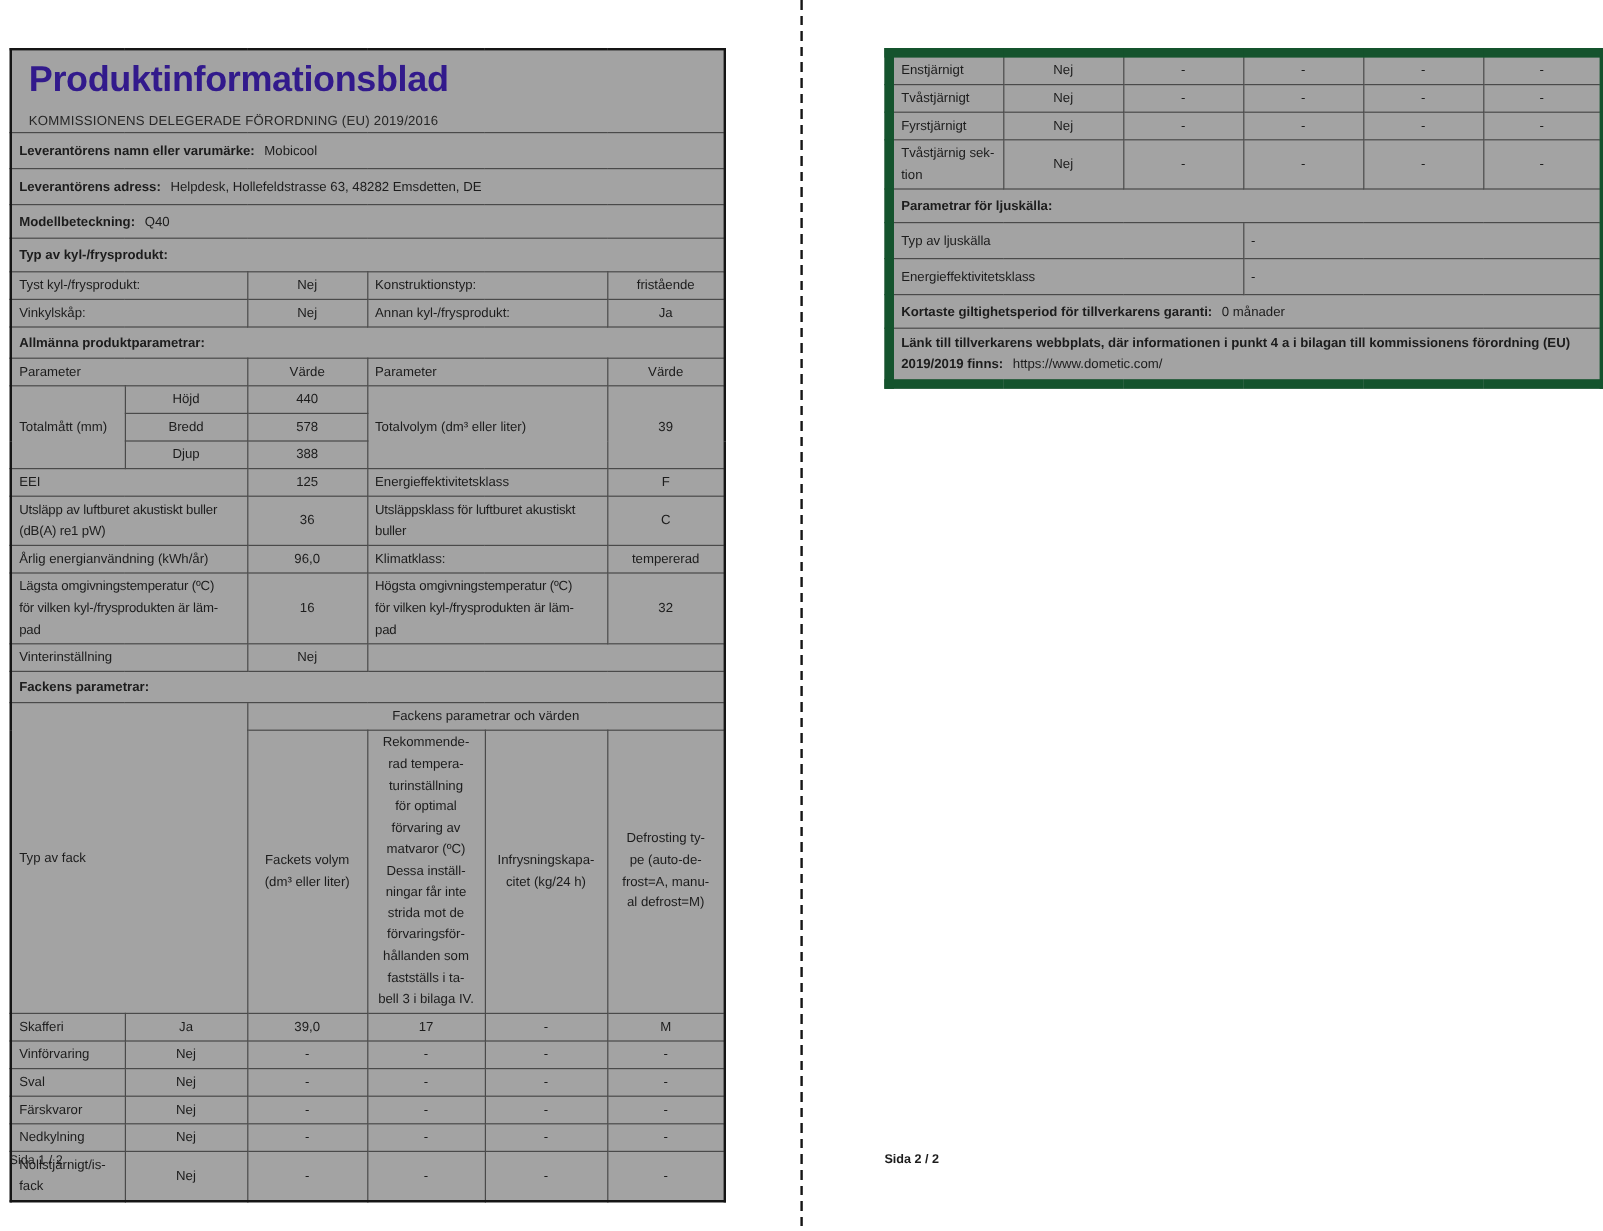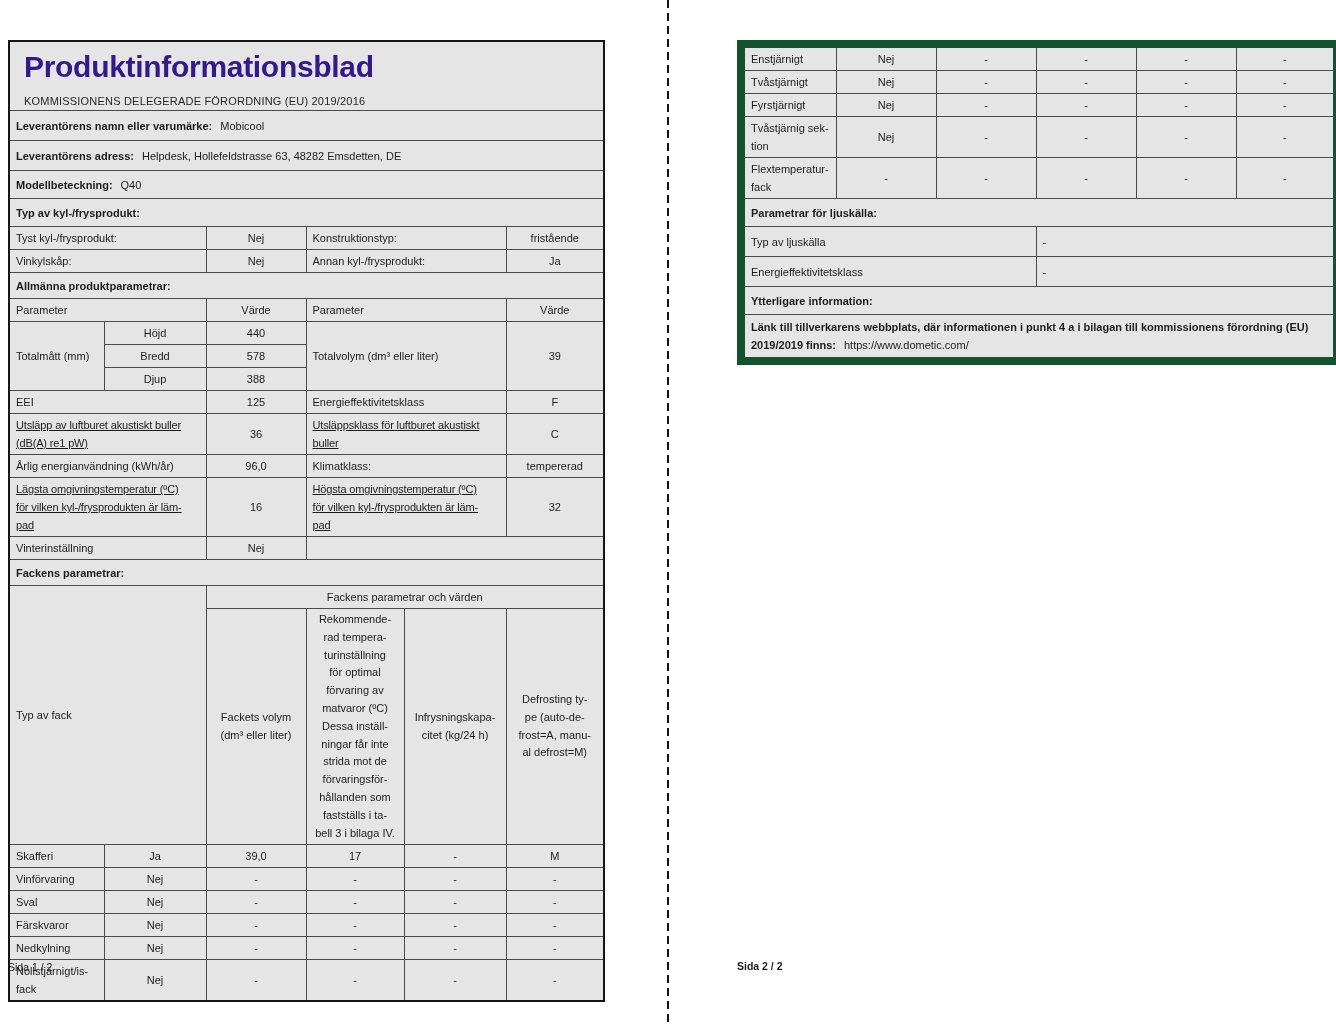--- a/index.html
+++ b/index.html
@@ -5,37 +5,37 @@
   * { box-sizing: border-box; }
   html, body { margin: 0; padding: 0; }
   body {
     width: 1336px; height: 1026px;
     background: #ffffff;
     font-family: "Liberation Sans", sans-serif;
     color: #1c1c1c;
     position: relative;
     overflow: hidden;
   }
-  table { border-collapse: collapse; table-layout: fixed; position: absolute; background: #e5e5e5; }
+  table { border-collapse: collapse; table-layout: fixed; position: absolute; background: #a3a3a3; }
   td {
     border: 1px solid #4a4a4a;
     font-size: 11px;
     line-height: 18px;
     vertical-align: middle;
     padding: 2px 6px;
     overflow: hidden;
     word-wrap: break-word;
   }
   .left-tbl  { left: 8px;   top: 40px; width: 595px; border: 2px solid #151515; }
   .right-tbl { left: 737px; top: 40px; width: 596px; border: 8px solid #14532d; }
   .c { text-align: center; padding: 2px 3px; }
   .b { font-weight: bold; }
   .gap { margin-right: 8px; }
   .preline { white-space: pre-line; }
-  .tight { letter-spacing: -0.15px; text-decoration: underline; }
+  .tight { letter-spacing: -0.15px; }
   .title-cell { vertical-align: top; padding: 8px 14px 0 14px; }
   .doc-title { font-size: 30px; font-weight: bold; color: #321a8c; line-height: 34px; letter-spacing: -0.3px; }
   .doc-sub { font-size: 11px; color: #262626; margin-top: 8px; letter-spacing: 0.2px; }
   .tallhead td { line-height: 17.8px; }
   tr.r64 > td { height: 64px; }
   tr.r46 > td { height: 46px; }
   tr.r30 > td { height: 30px; }
   tr.r28 > td { height: 28px; }
   tr.r26 > td { height: 26px; }
   tr.r22 > td { height: 22px; }
@@ -282,42 +282,35 @@
   </tr>
   <tr class="r37">
     <td class="preline">Tvåstjärnig sek-
 tion</td>
     <td class="c">Nej</td>
     <td class="c">-</td>
     <td class="c">-</td>
     <td class="c">-</td>
     <td class="c">-</td>
   </tr>
-  <tr class="r37">
-    <td class="preline">Flextemperatur-
-fack</td>
-    <td class="c">-</td>
-    <td class="c">-</td>
-    <td class="c">-</td>
-    <td class="c">-</td>
-    <td class="c">-</td>
-  </tr>
   <tr class="r28">
     <td colspan="6" class="b">Parametrar för ljuskälla:</td>
   </tr>
   <tr class="r30">
     <td colspan="3">Typ av ljuskälla</td>
     <td colspan="3">-</td>
   </tr>
   <tr class="r30">
     <td colspan="3">Energieffektivitetsklass</td>
     <td colspan="3">-</td>
   </tr>
   <tr class="r28">
-    <td colspan="6" class="b">Ytterligare information:</td>
+    <td colspan="6">
+      <span class="b gap">Kortaste giltighetsperiod för tillverkarens garanti:</span><span>0 månader</span>
+    </td>
   </tr>
   <tr class="r46">
     <td colspan="6">
       <span class="b gap">Länk till tillverkarens webbplats, där informationen i punkt 4 a i bilagan till kommissionens förordning (EU) 2019/2019 finns:</span><span>https://www.dometic.com/</span>
     </td>
   </tr>
 </tbody>
   </table>
 <div class="pnum pnum2">Sida 2 / 2</div>
 

